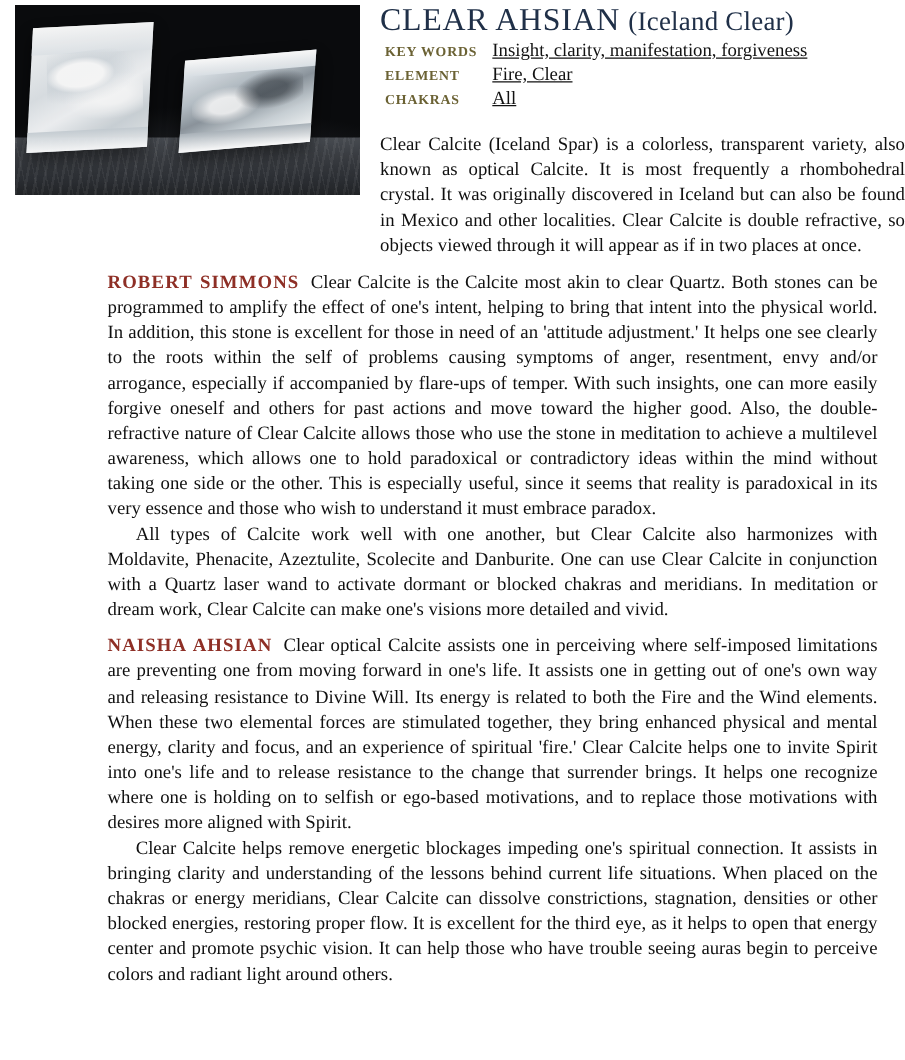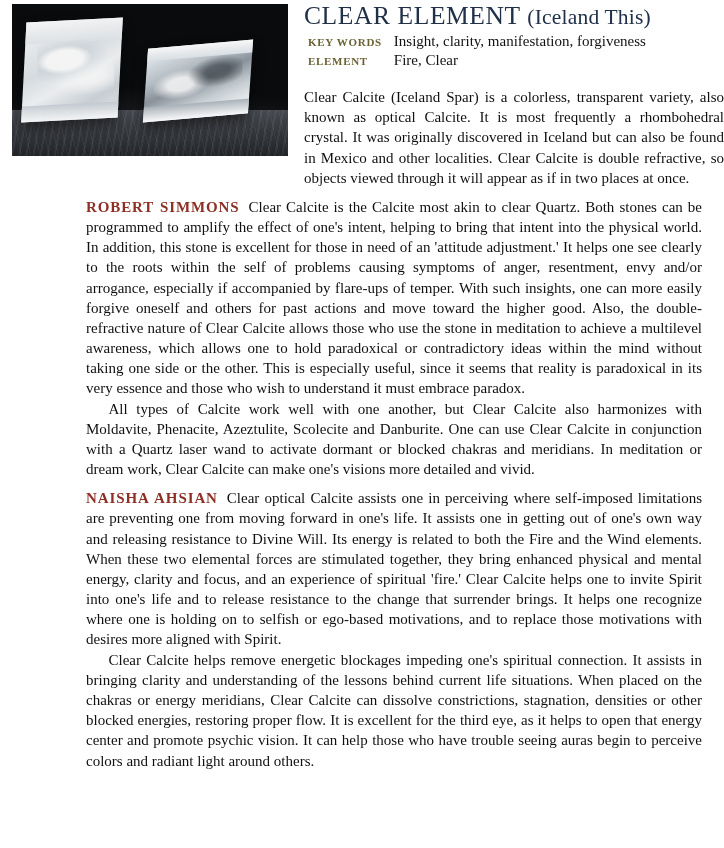--- a/index.html
+++ b/index.html
@@ -177,20 +177,21 @@
     color: #6b6234;
     text-transform: uppercase;
     white-space: nowrap;
     padding-right: 12px !important;
     font-family: "Liberation Serif", "DejaVu Serif", serif;
   }
   .attr-value {
     font-size: 15px;
     color: #121212;
     white-space: nowrap;
+    text-decoration: underline;
   }
 
   
   .body-col {
     padding: 0 22px 0 86px;
   }
 
   p.para {
     margin: 0;
     font-size: 15px;
@@ -235,34 +236,38 @@
       <span class="crystal-left">
         <span class="crystal-left-veins"></span>
       </span>
       <span class="crystal-right">
         <span class="crystal-right-veins"></span>
       </span>
     </figure>
 
     <div class="title-block">
       <h1 class="stone-title">
-        <span class="main-name">CLEAR ELEMENT</span>
-        <span class="alt-name">(Iceland This)</span>
+        <span class="main-name">CLEAR AHSIAN</span>
+        <span class="alt-name">(Iceland Clear)</span>
       </h1>
 
       <table class="attr-table">
         <tbody>
           <tr>
             <td class="attr-label">KEY WORDS</td>
             <td class="attr-value">Insight, clarity, manifestation, forgiveness</td>
           </tr>
           <tr>
             <td class="attr-label">ELEMENT</td>
             <td class="attr-value">Fire, Clear</td>
           </tr>
+          <tr>
+            <td class="attr-label">CHAKRAS</td>
+            <td class="attr-value">All</td>
+          </tr>
         </tbody>
       </table>
     </div>
 
     <p class="para intro-para" style="margin-left:304px; margin-top:14px;">
       <span>Clear Calcite (Iceland Spar) is a colorless, transparent variety, also known as optical Calcite. It is most frequently a rhombohedral crystal. It was originally discovered in Iceland but can also be found in Mexico and other localities. Clear Calcite is double refractive, so objects viewed through it will appear as if in two places at once.</span>
     </p>
   </div>
 
   <div class="clearer"></div>

